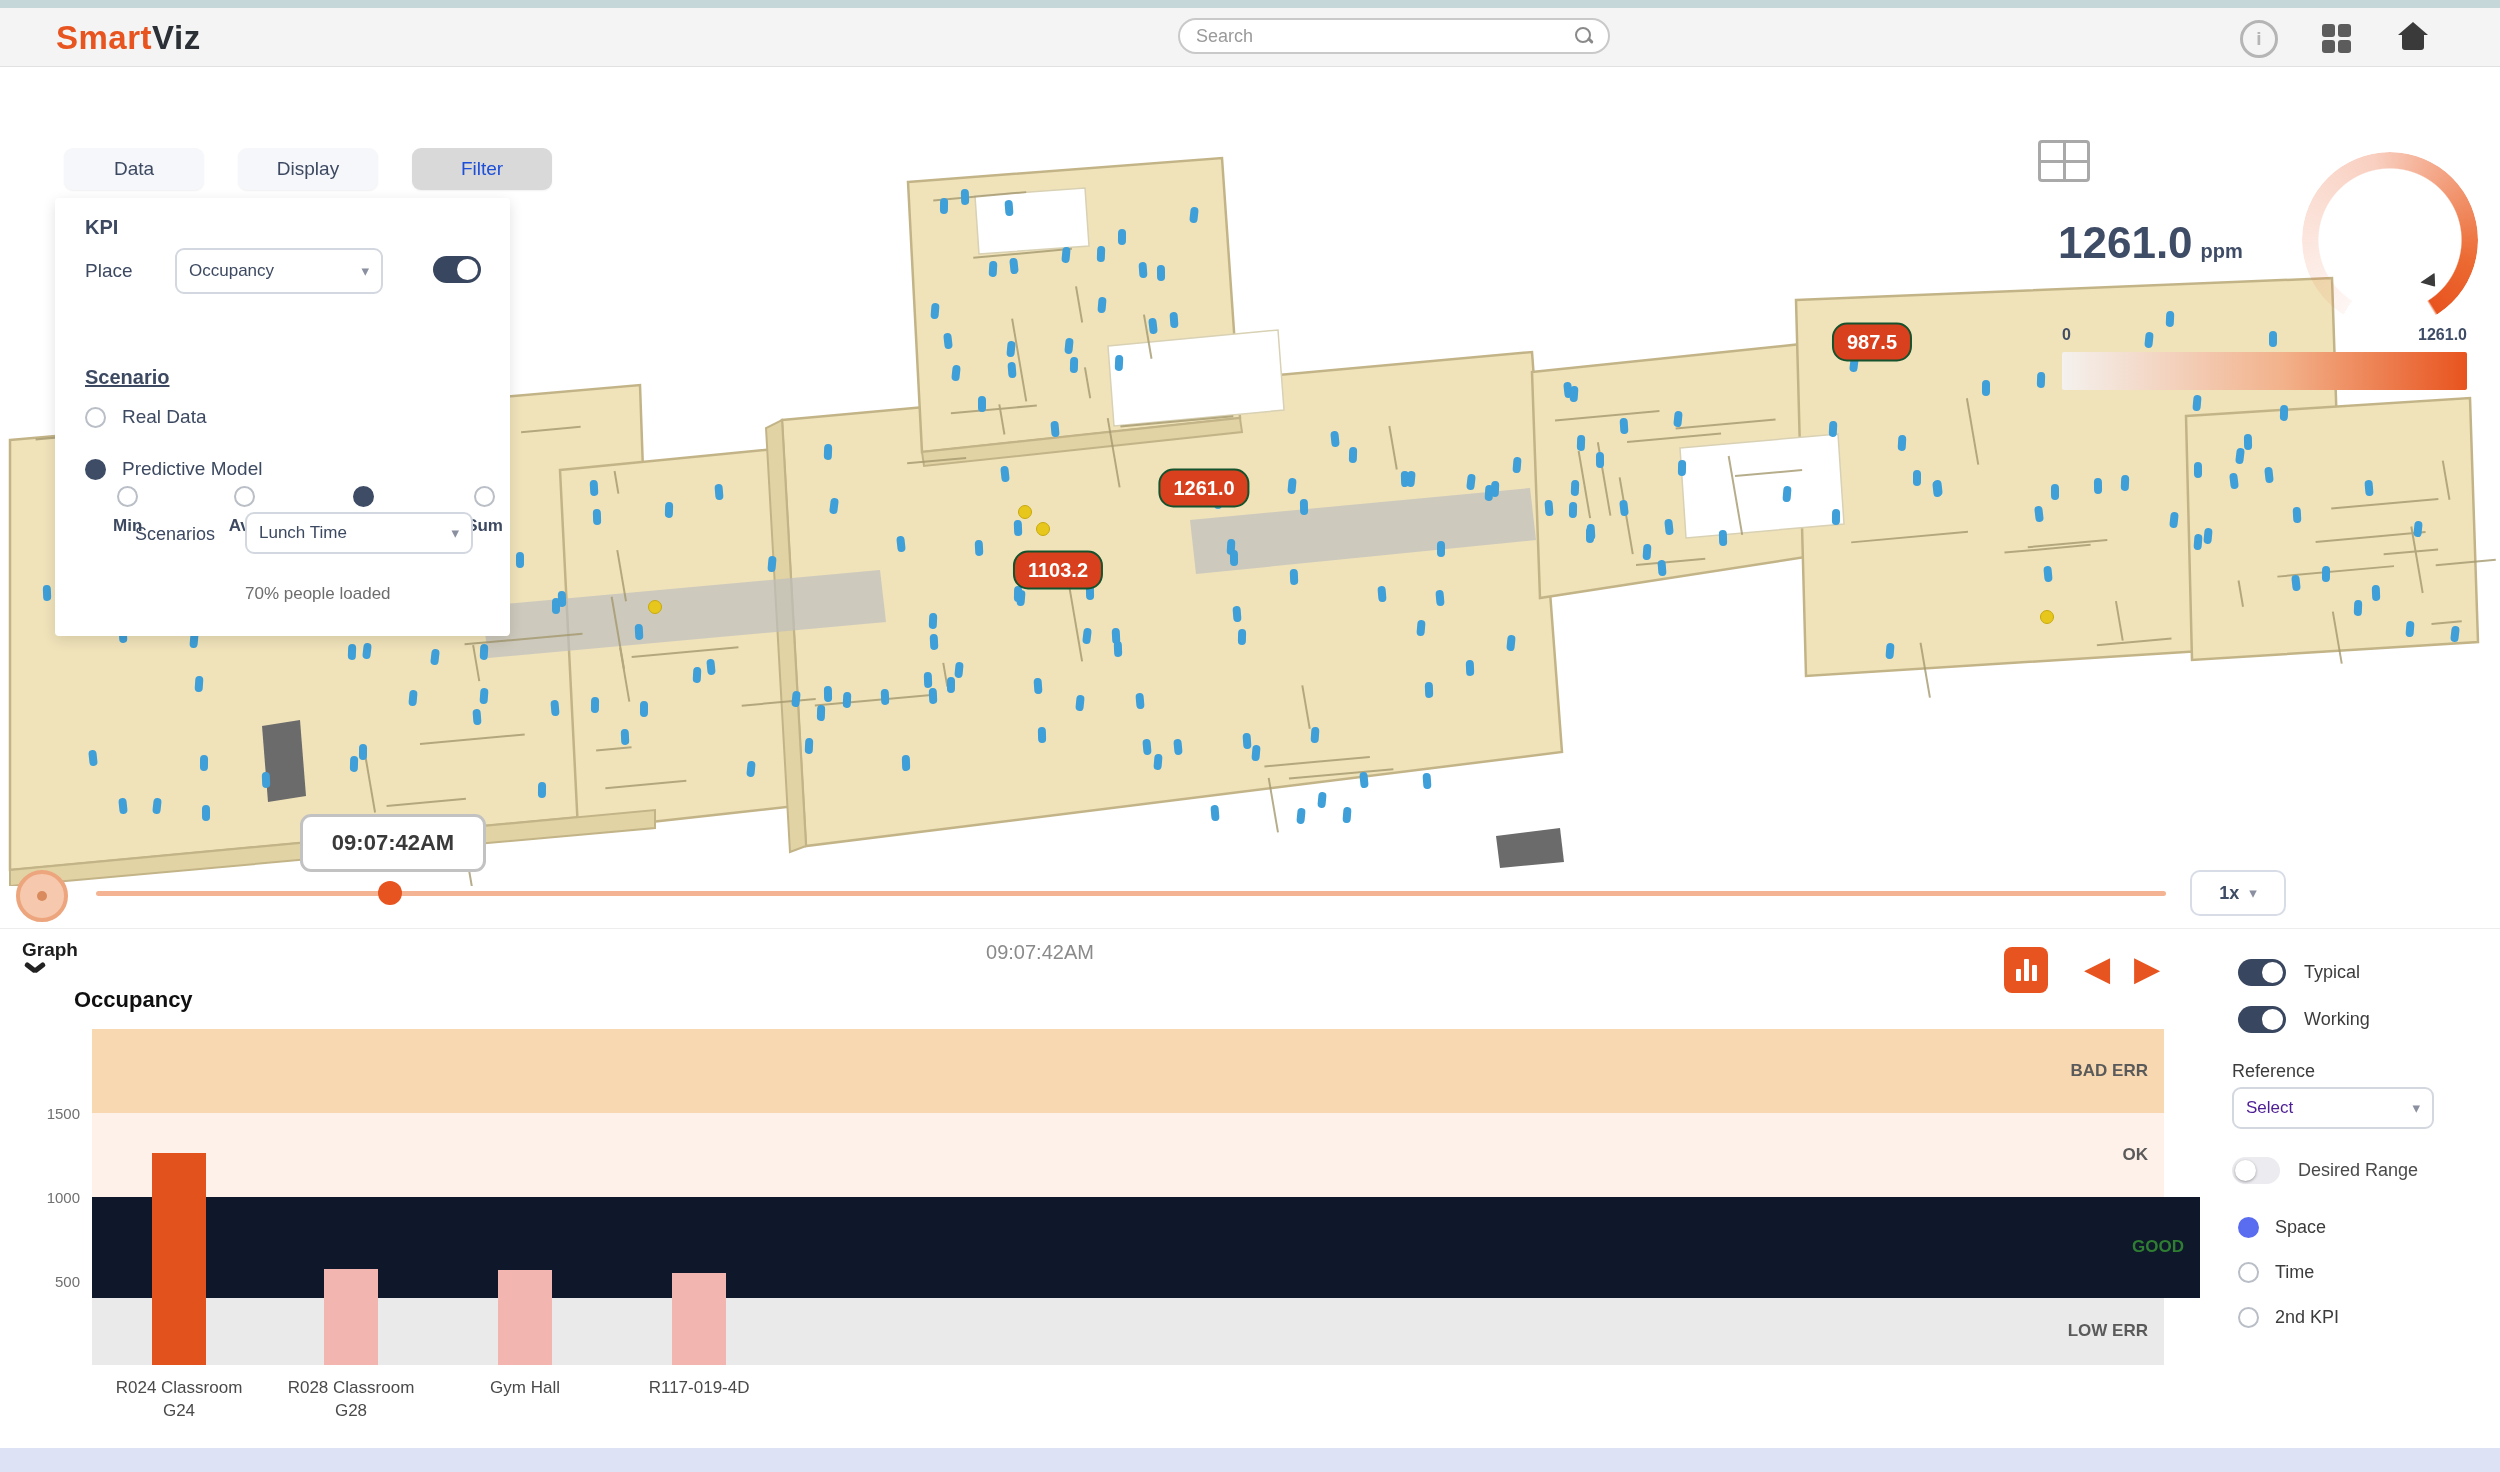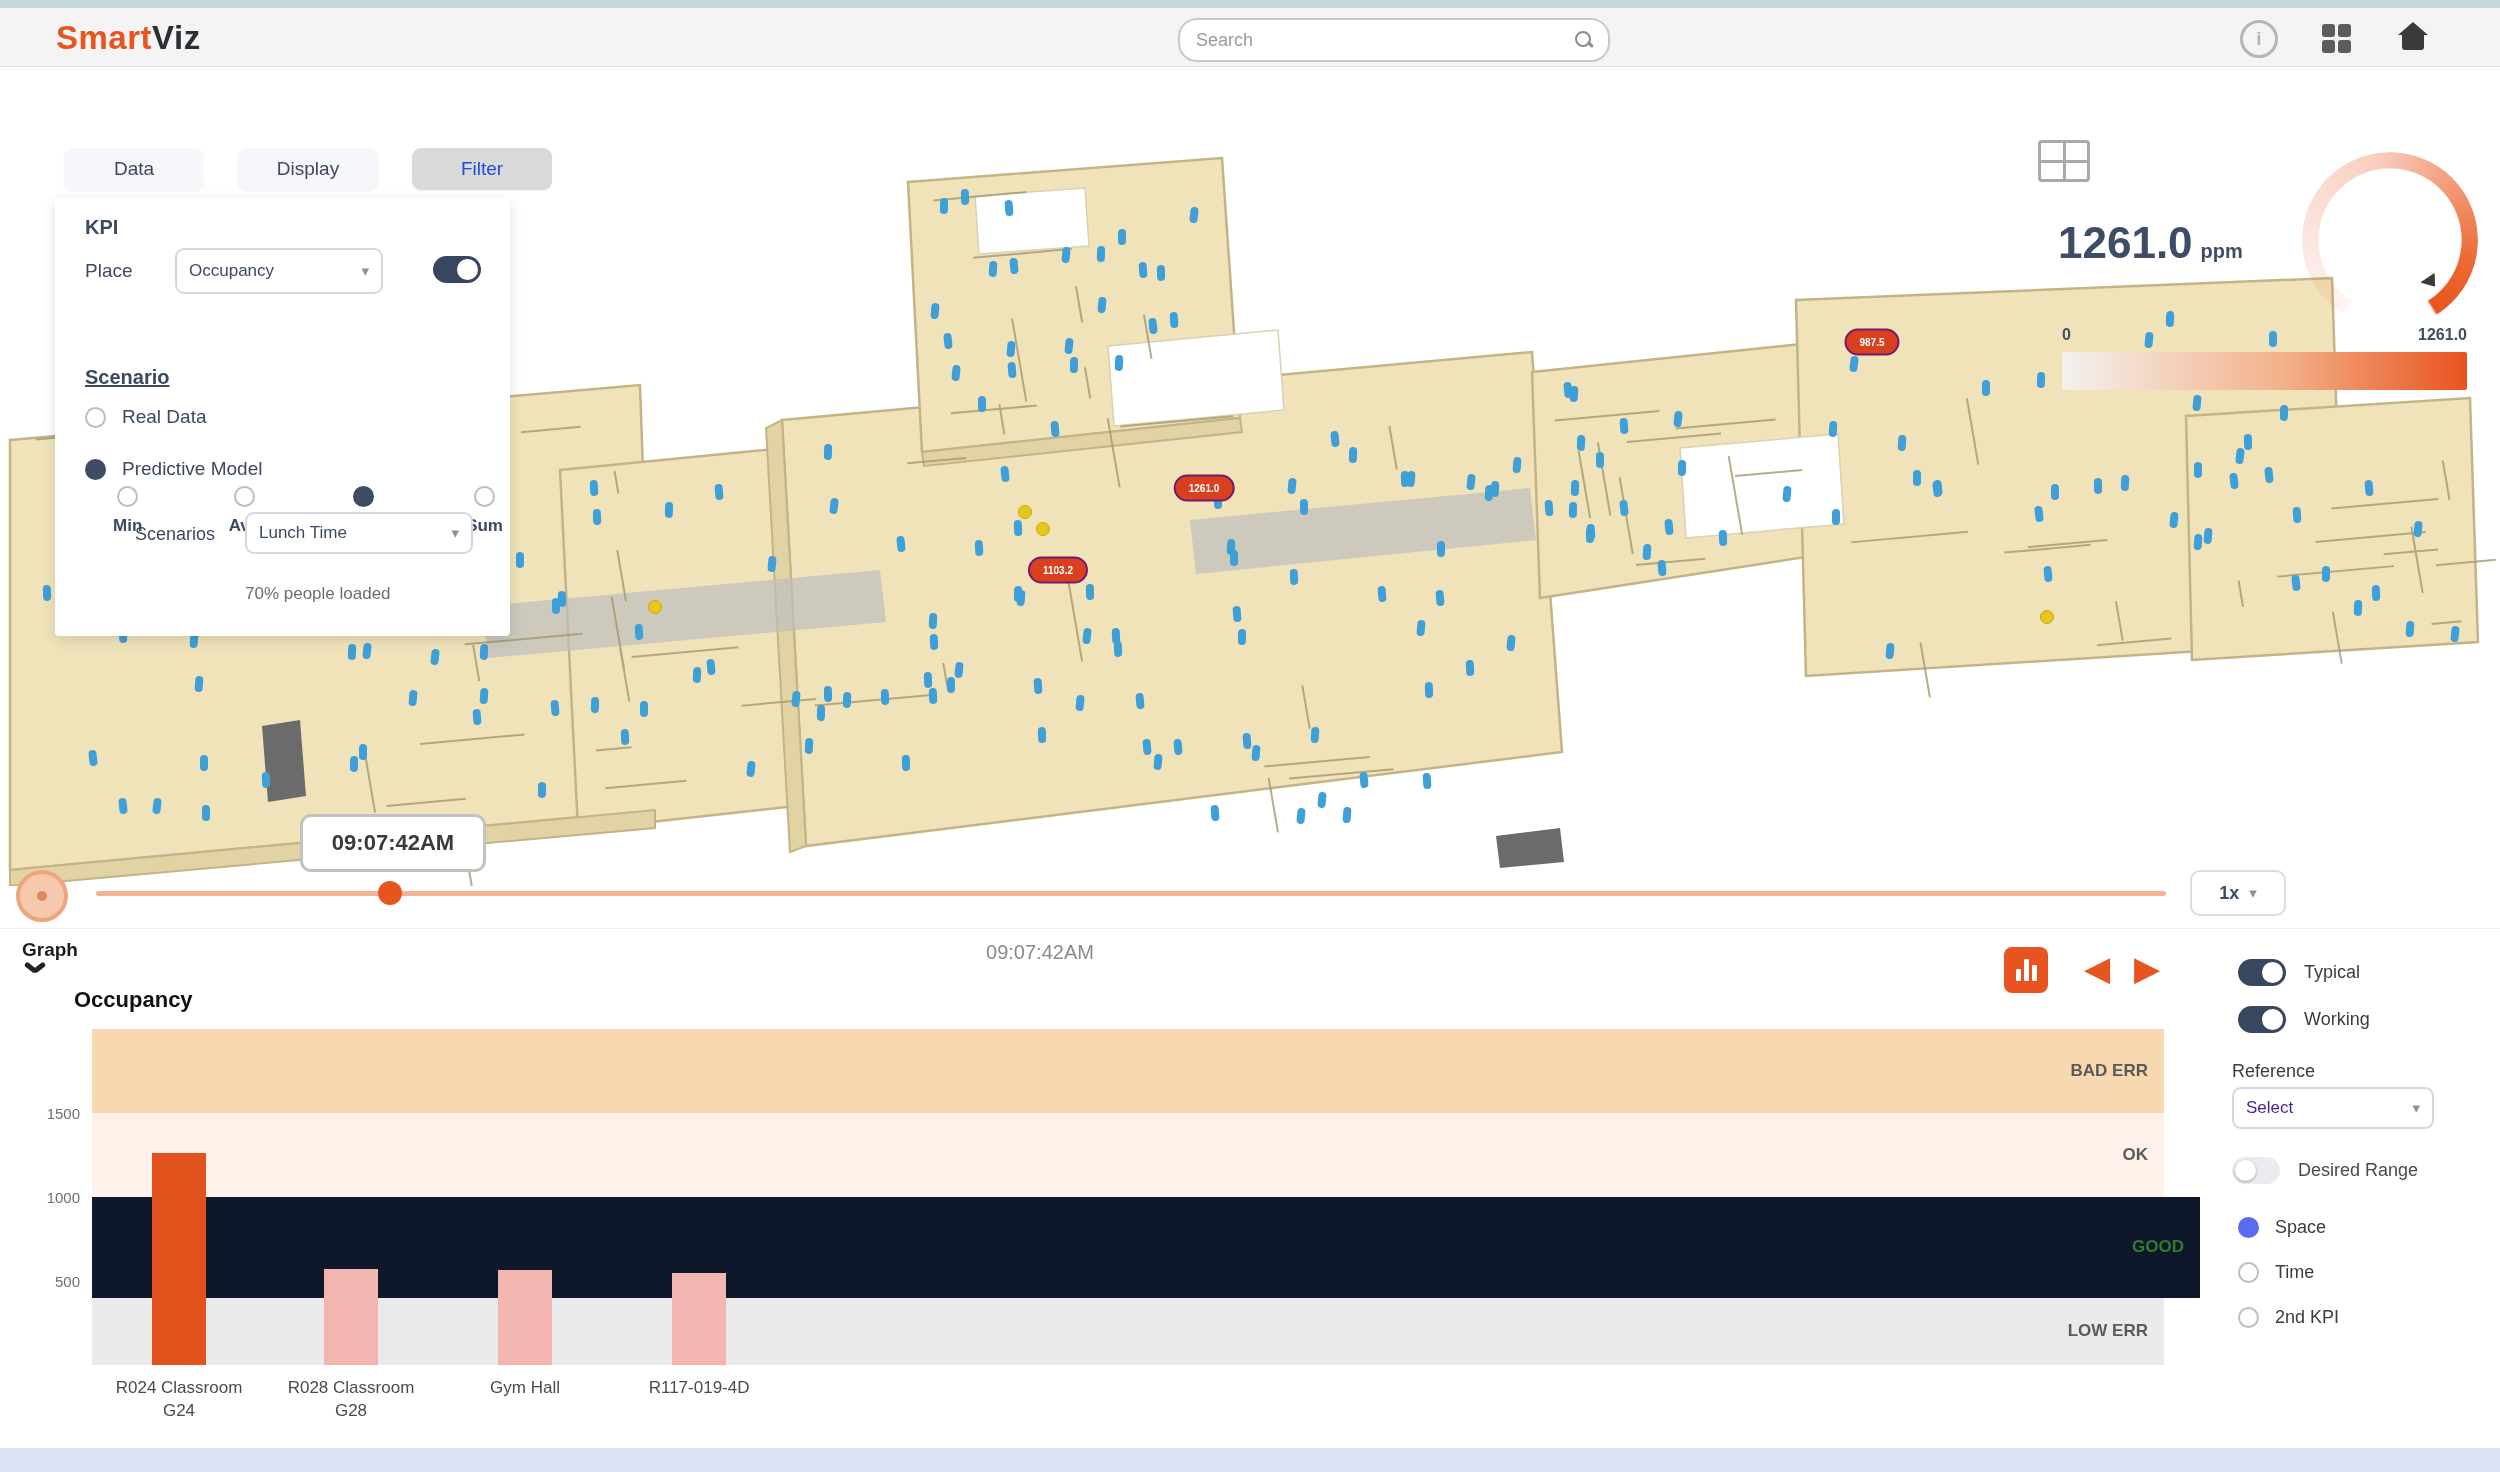--- a/index.html
+++ b/index.html
@@ -6,39 +6,39 @@
   body{
     width:2500px;height:1472px;position:relative;overflow:hidden;
     background:#ffffff;font-family:"Liberation Sans",sans-serif;color:#222;
   }
   
   .top-strip{position:absolute;left:0;top:0;width:2500px;height:8px;background:#c6d7d9;}
   .topbar{position:absolute;left:0;top:8px;width:2500px;height:58px;background:#f4f4f4;border-bottom:1px solid #e1e1e1;}
   .brand{position:absolute;left:56px;top:11px;font-size:33px;font-weight:800;letter-spacing:.5px;}
   .brand .b1{color:#e8541f;}
   .brand .b2{color:#2b2f36;}
-  .search-pill{position:absolute;left:1178px;top:10px;width:432px;height:44px;background:#fff;border:2px solid #c9c9c9;border-radius:19px;display:flex;align-items:center;padding:0 14px;box-sizing:border-box;}
+  .search-pill{position:absolute;left:1178px;top:10px;width:432px;height:36px;background:#fff;border:2px solid #c9c9c9;border-radius:19px;display:flex;align-items:center;padding:0 14px;box-sizing:border-box;}
   .search-pill input{flex:1;border:0;outline:none;font-size:18px;color:#555;background:transparent;font-family:inherit;}
   .search-pill input::placeholder{color:#9a9a9a;}
   .mag{width:20px;height:20px;position:relative;flex:0 0 auto;}
   .mag::before{content:"";position:absolute;left:1px;top:1px;width:12px;height:12px;border:2.5px solid #8a8a8a;border-radius:50%;}
   .mag::after{content:"";position:absolute;left:13px;top:13px;width:7px;height:2.5px;background:#8a8a8a;transform:rotate(45deg);border-radius:2px;}
   .tb-icons{position:absolute;right:70px;top:12px;display:flex;gap:44px;align-items:center;}
   .icon-info{width:32px;height:32px;border:3.5px solid #b5b5b5;border-radius:50%;color:#b5b5b5;font-weight:bold;font-size:19px;display:flex;align-items:center;justify-content:center;}
   .icon-grid{width:30px;height:30px;display:grid;grid-template-columns:13px 13px;grid-template-rows:13px 13px;gap:3px;}
   .icon-grid span{background:#5c5c5c;border-radius:3px;}
   .icon-home{width:34px;height:34px;position:relative;}
   .icon-home::before{content:"";position:absolute;left:2px;top:0;border-left:15px solid transparent;border-right:15px solid transparent;border-bottom:13px solid #3a3a3a;}
   .icon-home::after{content:"";position:absolute;left:6px;top:12px;width:22px;height:16px;background:#3a3a3a;border-radius:0 0 3px 3px;}
   
   .map-wrap{position:absolute;left:0;top:66px;width:2500px;height:820px;}
   .map-wrap svg{position:absolute;left:0;top:0;}
   .person{position:absolute;width:8px;height:16px;border-radius:4px;background:#3f9fd8;}
   .dot-yellow{position:absolute;width:12px;height:12px;border-radius:50%;background:#e7c71c;border:1px solid #c7a90c;}
-  .map-badge{position:absolute;transform:translate(-50%,-50%);background:#d9401d;color:#fff;font-weight:bold;font-size:10px;padding:6px 13px;border-radius:15px;border:2px solid #701a75;white-space:nowrap;}
+  .map-badge{position:absolute;transform:translate(-50%,-50%);background:#d9401d;color:#fff;font-weight:bold;font-size:20px;padding:6px 13px;border-radius:15px;border:2px solid #14532d;white-space:nowrap;}
   
   .ftabs{position:absolute;left:64px;top:148px;display:flex;gap:34px;}
   .ftab{min-width:104px;height:42px;border-radius:9px;background:#f6f7fa;color:#3c4961;font-size:19px;display:flex;align-items:center;justify-content:center;padding:0 18px;box-shadow:0 1px 2px rgba(0,0,0,.06);}
   .ftab.active{background:#d9d9d9;color:#1d4ed8;}
   .fcard{position:absolute;left:55px;top:198px;width:455px;height:438px;background:#fff;border-radius:4px;box-shadow:0 4px 14px rgba(0,0,0,.12);}
   .fcard .heading{position:absolute;left:30px;font-size:20px;font-weight:bold;color:#3c4961;}
   .lbl{font-size:19px;color:#3c4961;}
   .select{display:flex;align-items:center;justify-content:space-between;background:#fff;border:2px solid #d3d7df;border-radius:9px;padding:0 12px;box-sizing:border-box;color:#3c4961;font-size:17px;}
   .select .chev{color:#8a90a0;font-size:15px;}
   .toggle{width:48px;height:27px;border-radius:14px;background:#38465f;position:relative;}

